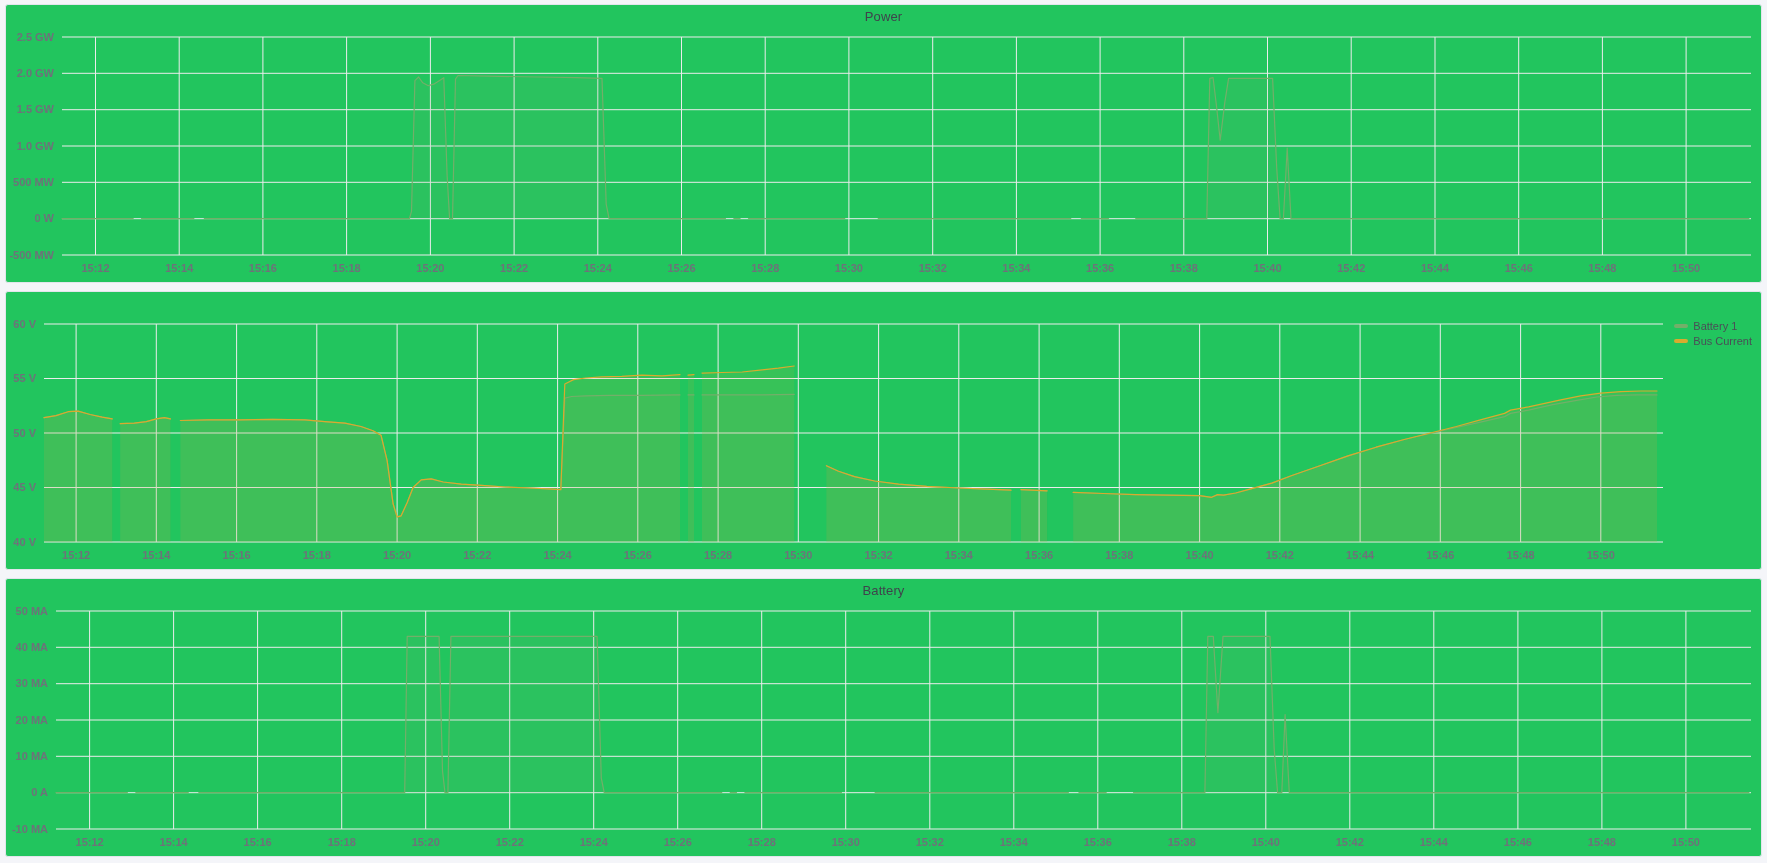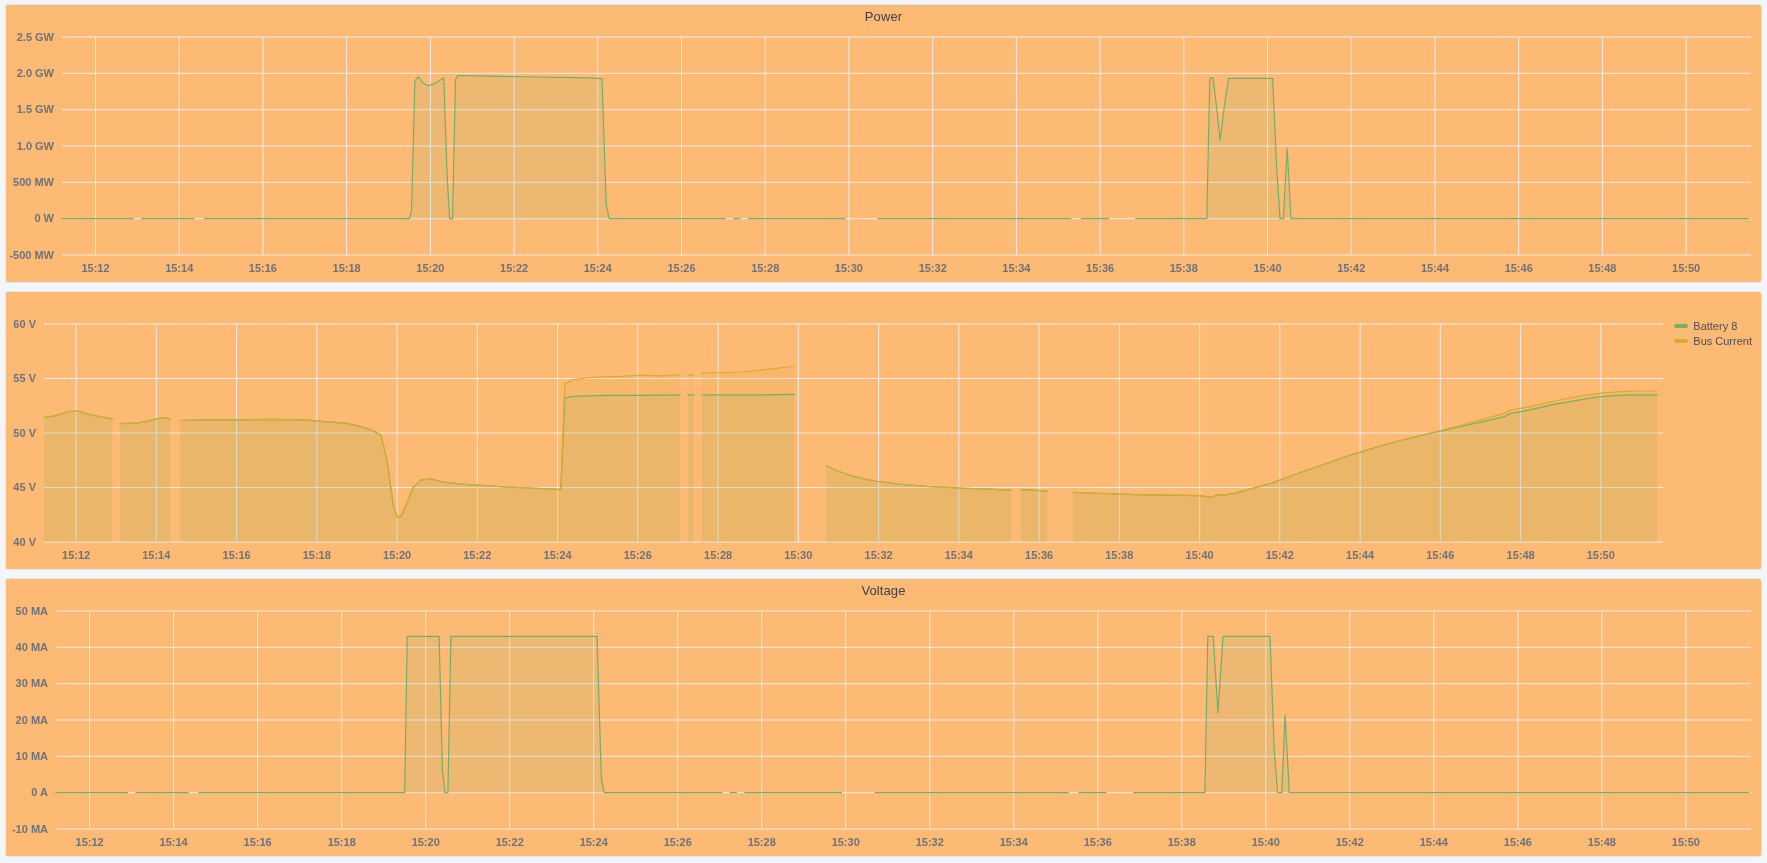--- a/index.html
+++ b/index.html
@@ -3,21 +3,21 @@
 <meta charset="utf-8">
 <style>
   html,body{margin:0;padding:0;}
   body{
     width:1767px;height:863px;overflow:hidden;
     background:#f4f5f9;
     font-family:"Liberation Sans",sans-serif;
   }
   .page{box-sizing:border-box;width:1767px;height:863px;padding:4px 5px 6px 5px;
         display:flex;flex-direction:column;gap:8px;}
-  .panel{position:relative;flex:0 0 279px;height:279px;background:#fdba74;
+  .panel{position:relative;flex:0 0 279px;height:279px;background:#22c55e;
          border:1px solid #e2e5ec;border-radius:3px;box-sizing:border-box;}
   .panel-header{height:22px;display:flex;align-items:center;justify-content:center;}
   .panel-title{font-size:13px;font-weight:500;color:#3f434c;letter-spacing:.1px;cursor:pointer;}
   .plot{position:absolute;left:1px;right:1px;top:22px;bottom:1px;font-weight:bold;}
   svg text{font-size:11px;fill:#6e727a;font-family:"Liberation Sans",sans-serif;}
   .legend{position:absolute;top:28px;right:9px;display:flex;flex-direction:column;gap:3px;z-index:2;}
   .legend-item{display:flex;align-items:center;gap:5px;font-size:11px;color:#4a4e57;cursor:pointer;}
   .swatch{display:inline-block;width:14px;height:4px;border-radius:2px;}
 </style>
 </head>
@@ -186,32 +186,32 @@
           <path d="M681.0 61.2L687.0 60.7" fill="none" stroke="#d9ab2e" stroke-width="1.2" stroke-linejoin="round" stroke-linecap="round"></path>
           <path d="M695.0 59.1L715.1 58.5L735.2 58.0L755.2 55.8L771.3 54.1L787.3 52.0" fill="none" stroke="#d9ab2e" stroke-width="1.2" stroke-linejoin="round" stroke-linecap="round"></path>
           <path d="M819.4 151.7L831.5 157.2L847.5 162.6L867.6 167.0L891.6 170.2L919.7 172.4L951.8 174.0L979.9 175.1L1004.0 176.2" fill="none" stroke="#d9ab2e" stroke-width="1.2" stroke-linejoin="round" stroke-linecap="round"></path>
           <path d="M1014.0 175.7L1040.1 176.8" fill="none" stroke="#d9ab2e" stroke-width="1.2" stroke-linejoin="round" stroke-linecap="round"></path>
           <path d="M1066.2 178.4L1096.3 179.5L1128.4 180.6L1160.5 181.1L1192.6 181.7L1204.6 183.3L1210.6 180.6L1216.6 181.1L1228.7 179.0L1244.7 174.6L1264.8 169.1L1284.9 161.5L1312.9 151.7L1341.0 141.9L1369.1 133.2L1397.2 125.5L1425.3 118.5L1449.4 112.5L1473.4 105.9L1497.5 99.4L1503.5 96.1L1521.6 92.8L1553.7 85.8L1573.7 81.9L1593.8 79.2L1613.9 77.6L1633.9 77.0L1650.0 77.0" fill="none" stroke="#d9ab2e" stroke-width="1.2" stroke-linejoin="round" stroke-linecap="round"></path>
           <rect x="37" y="10" width="1619" height="218" fill="transparent"></rect>
         </svg></div>
   <div class="legend">
         <div class="legend-item">
           <span class="swatch" style="background: rgb(115, 175, 105);"></span>
-          <span>Battery 8</span>
+          <span>Battery 1</span>
         </div>
         <div class="legend-item">
           <span class="swatch" style="background: rgb(217, 171, 46);"></span>
           <span>Bus Current</span>
         </div>
       </div>
     </section>
 
   <section class="panel">
     <div class="panel-header">
-      <span class="panel-title">Voltage</span>
+      <span class="panel-title">Battery</span>
     </div>
     <div class="plot"><svg xmlns="http://www.w3.org/2000/svg" width="1753" height="254">
           <line x1="49" x2="1744" y1="10.0" y2="10.0" stroke="#ececec" stroke-width="1"></line>
           <line x1="49" x2="1744" y1="46.3" y2="46.3" stroke="#ececec" stroke-width="1"></line>
           <line x1="49" x2="1744" y1="82.7" y2="82.7" stroke="#ececec" stroke-width="1"></line>
           <line x1="49" x2="1744" y1="119.0" y2="119.0" stroke="#ececec" stroke-width="1"></line>
           <line x1="49" x2="1744" y1="155.3" y2="155.3" stroke="#ececec" stroke-width="1"></line>
           <line x1="49" x2="1744" y1="191.7" y2="191.7" stroke="#ececec" stroke-width="1"></line>
           <line x1="49" x2="1744" y1="228.0" y2="228.0" stroke="#ececec" stroke-width="1"></line>
           <line x1="82.6" x2="82.6" y1="10" y2="228" stroke="#ececec" stroke-width="1"></line>

